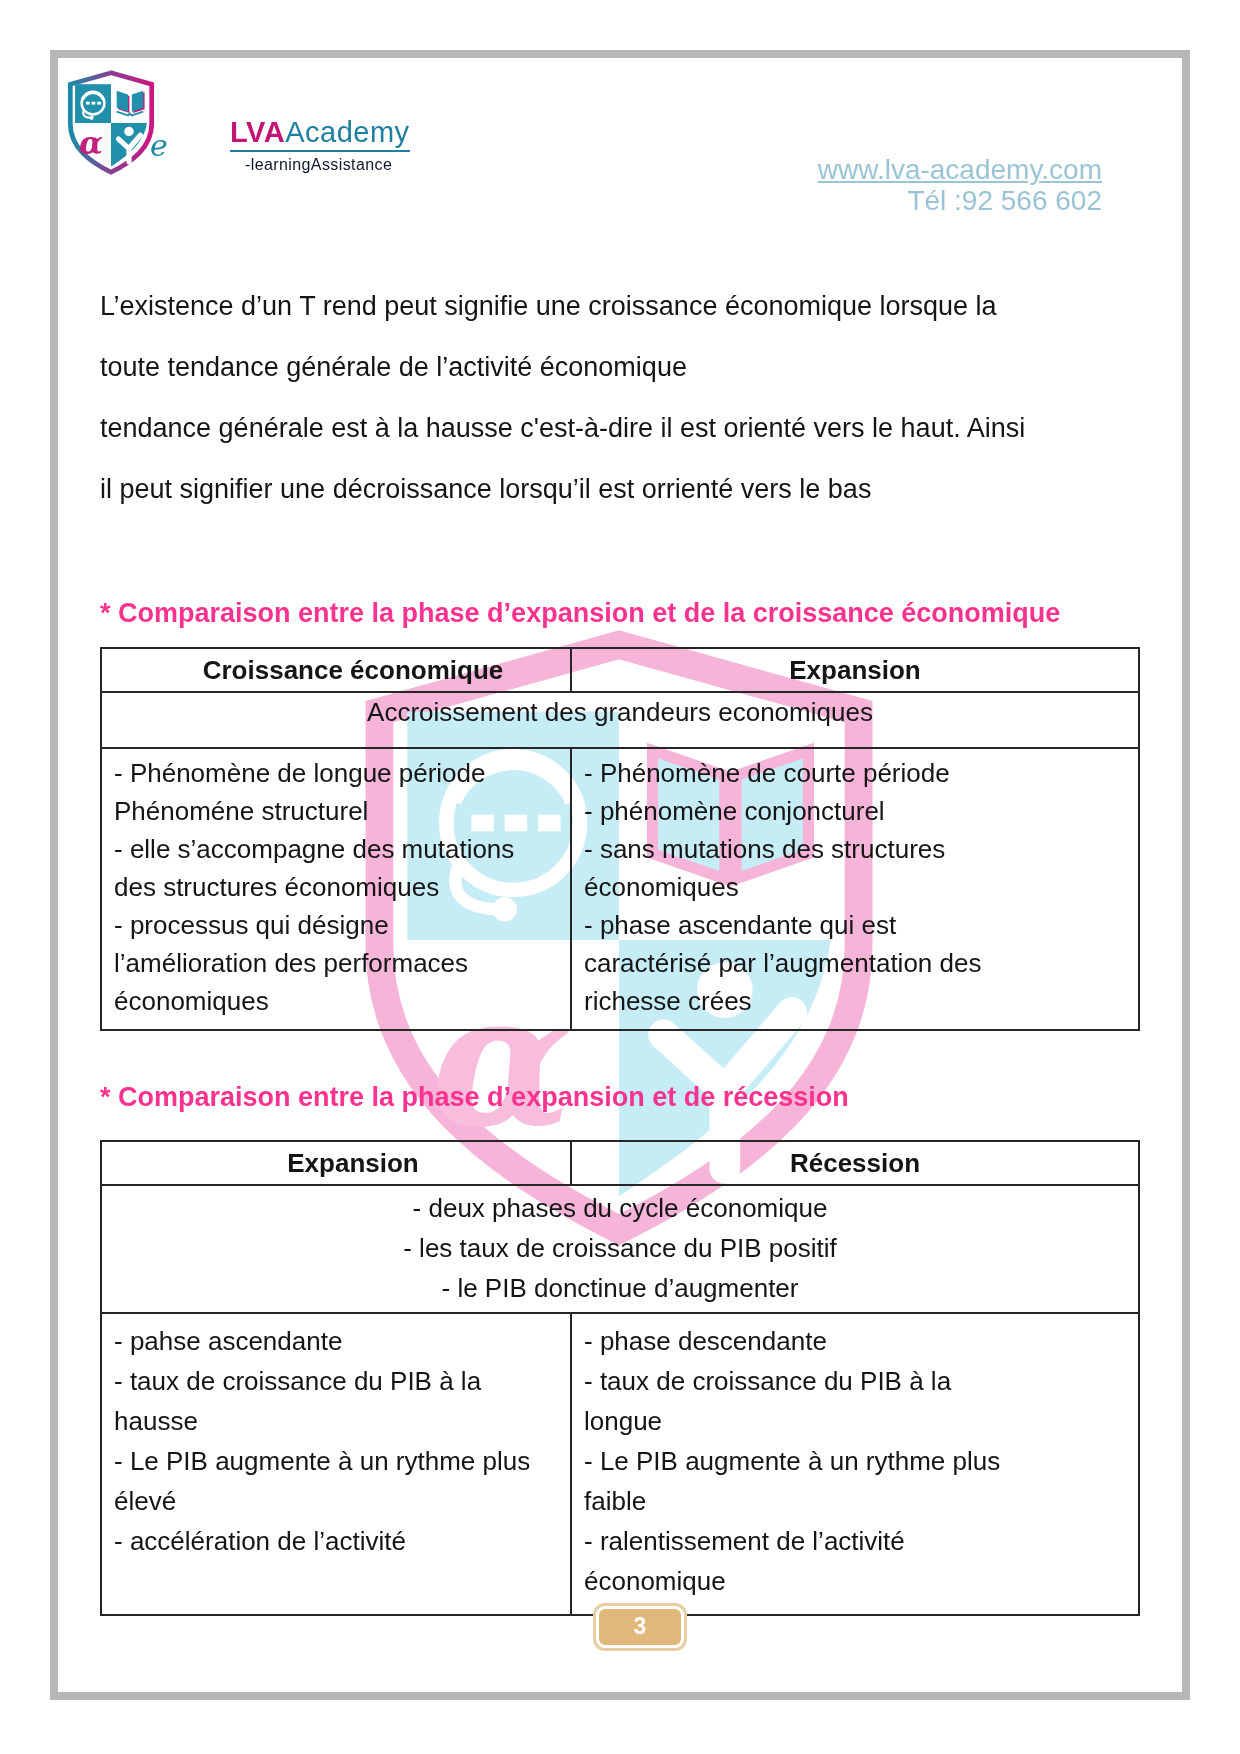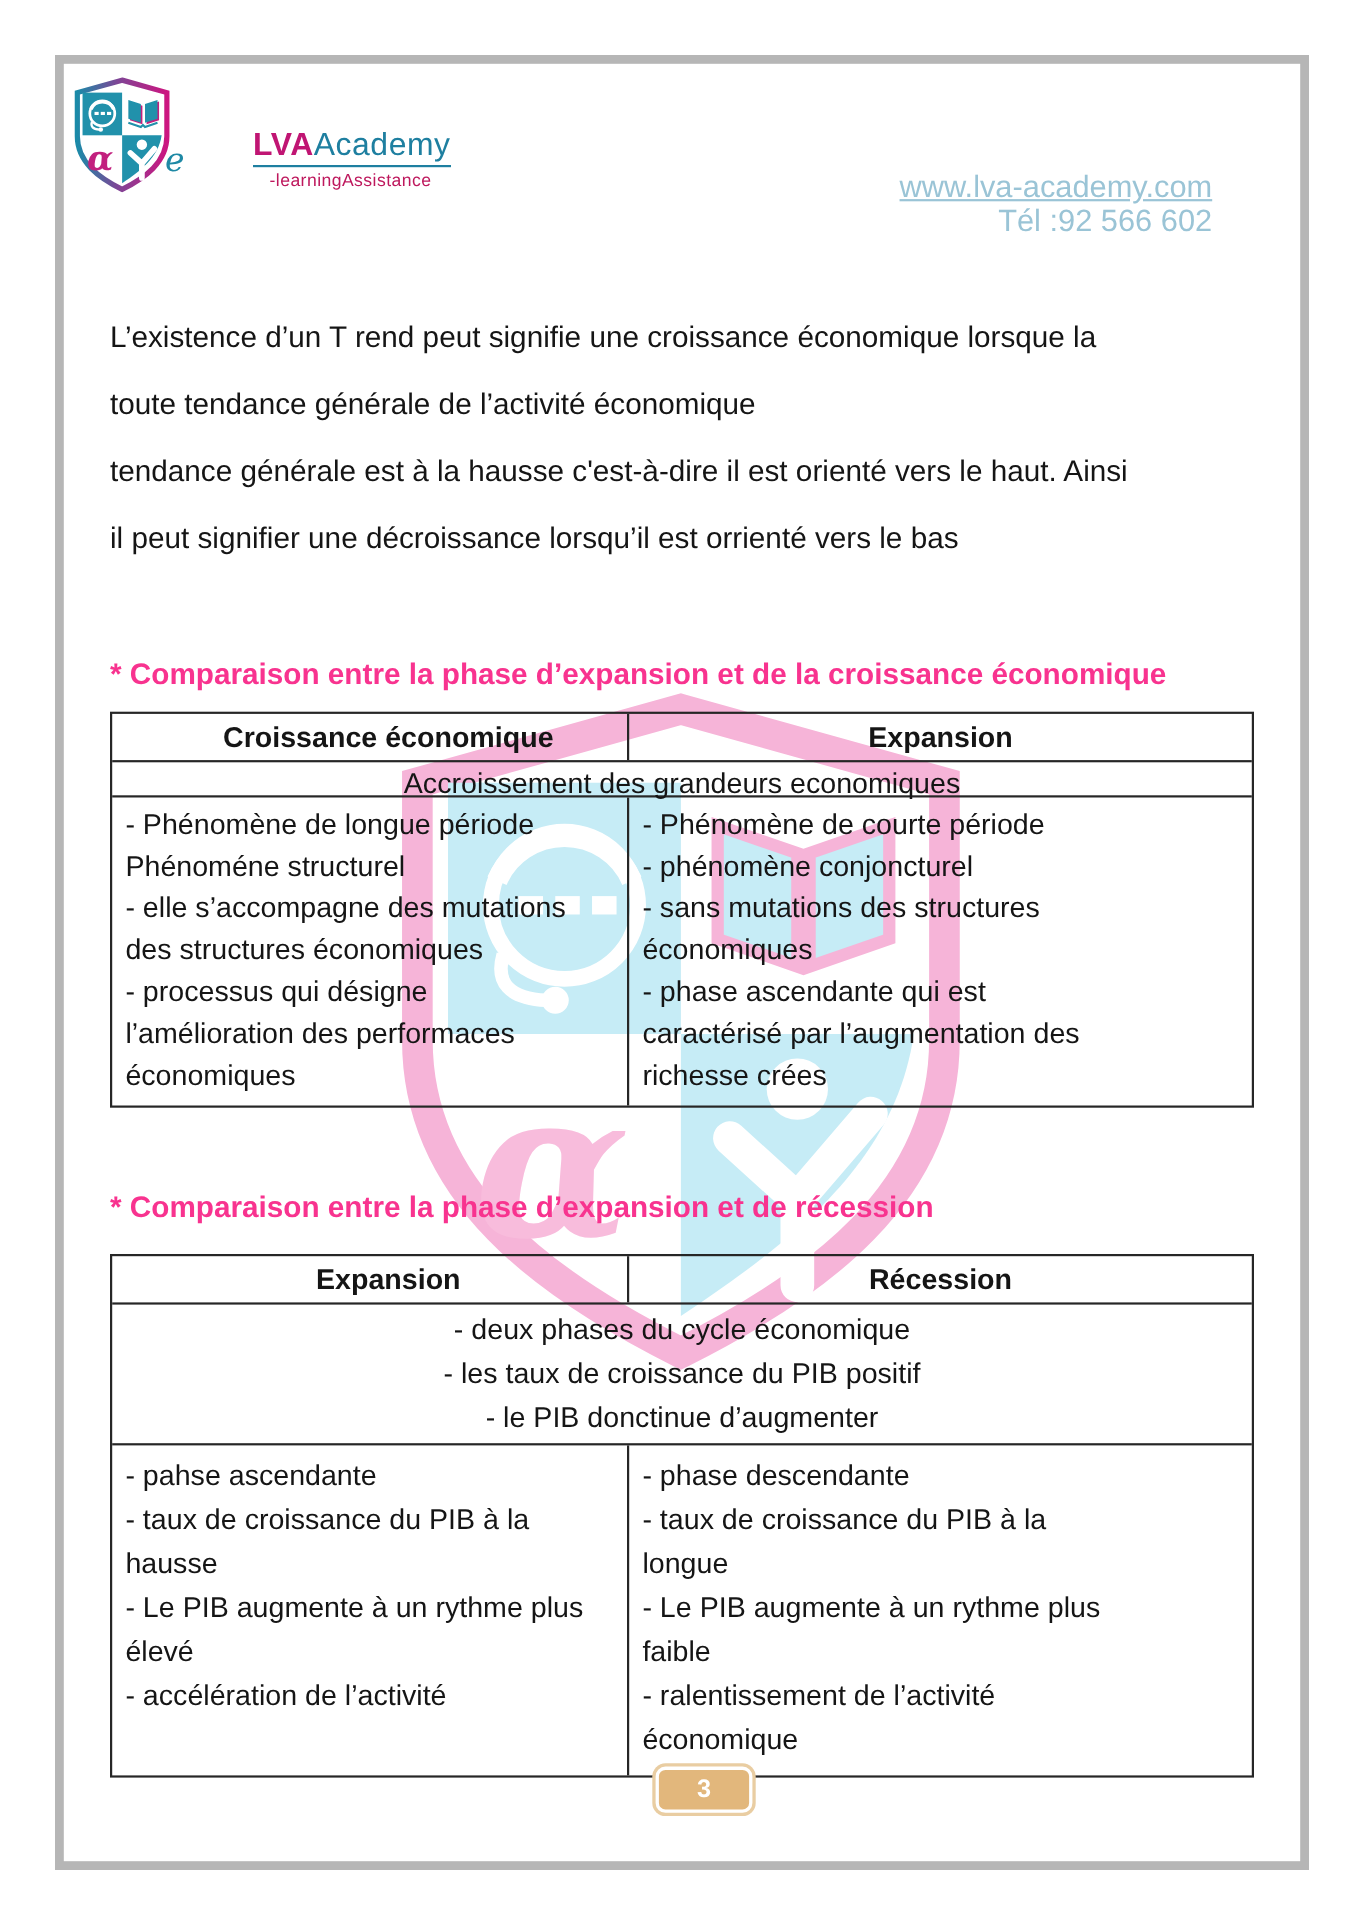--- a/index.html
+++ b/index.html
@@ -17,40 +17,40 @@
   .cursive-e {
     position:absolute; left:150px; top:128px; z-index:2;
     font-family:"DejaVu Serif", serif; font-style:italic; font-size:30px; color:#1e89a5;
   }
   .wordmark {
     position:absolute; left:230px; top:116px; z-index:2; font-size:29px;
     border-bottom:2px solid #1e7fa0; padding-bottom:1px; letter-spacing:0.5px;
   }
   .wordmark .lva { color:#c01573; font-weight:bold; }
   .wordmark .academy { color:#1e7fa0; }
-  .tagline { position:absolute; left:245px; top:156px; z-index:2; font-size:16px; color:#be185d; letter-spacing:0.4px; }
+  .tagline { position:absolute; left:245px; top:156px; z-index:2; font-size:16px; color:#0f172a; letter-spacing:0.4px; }
   .contact { position:absolute; right:138px; top:154px; z-index:2; text-align:right; color:#9ac4d6; font-size:28px; line-height:31px; }
   .contact .website { text-decoration:underline; }
   
   .intro { position:absolute; left:100px; top:276px; width:980px; z-index:2; font-size:27px; line-height:61px; }
   .intro .line { white-space:nowrap; }
   
   .pink-heading { position:absolute; left:100px; z-index:2; font-size:27px; font-weight:bold; color:#f8338f; white-space:nowrap; }
   .heading-1 { top:598px; }
   .heading-2 { top:1082px; }
   
   .tbl { position:absolute; left:100px; width:1040px; z-index:2; border:2px solid #262626; font-size:26px; background:transparent; }
   .tbl-1 { top:647px; }
   .tbl-2 { top:1140px; }
   .tbl .hdr-row { display:flex; border-bottom:2px solid #262626; font-weight:bold; }
   .tbl .hdr-cell { height:42px; line-height:42px; text-align:center; white-space:nowrap; }
   .tbl .c1 { width:470px; border-right:2px solid #262626;padding-left:34px; }
   .tbl .c2 { flex:1; }
   .tbl .merged { border-bottom:2px solid #262626; text-align:center; }
-  .tbl-1 .merged { height:32px; line-height:38px; }
+  .tbl-1 .merged { height:56px; line-height:38px; }
   .tbl-2 .merged { padding:2px 0 4px 0; }
   .tbl-2 .merged .cline { line-height:40px; white-space:nowrap; }
   .tbl .body-row { display:flex; }
   .tbl .body-cell { padding:5px 10px 9px 12px; }
   .tbl-1 .body-cell .cline { line-height:38px; white-space:nowrap; }
   .tbl-2 .body-cell { padding-top:7px; padding-bottom:13px; }
   .tbl-2 .body-cell .cline { line-height:40px; white-space:nowrap; }
   
   .watermark { position:absolute; left:338px; top:628px; width:562px; height:624px; z-index:1; }
   

